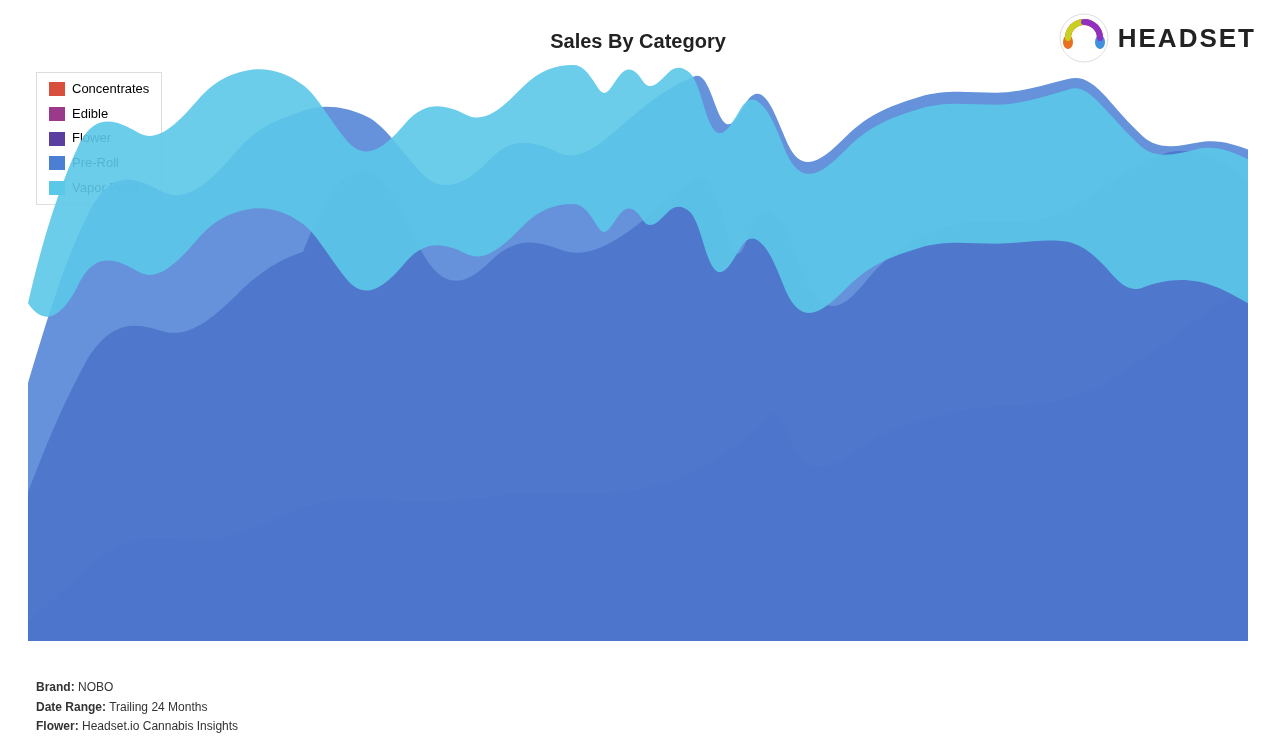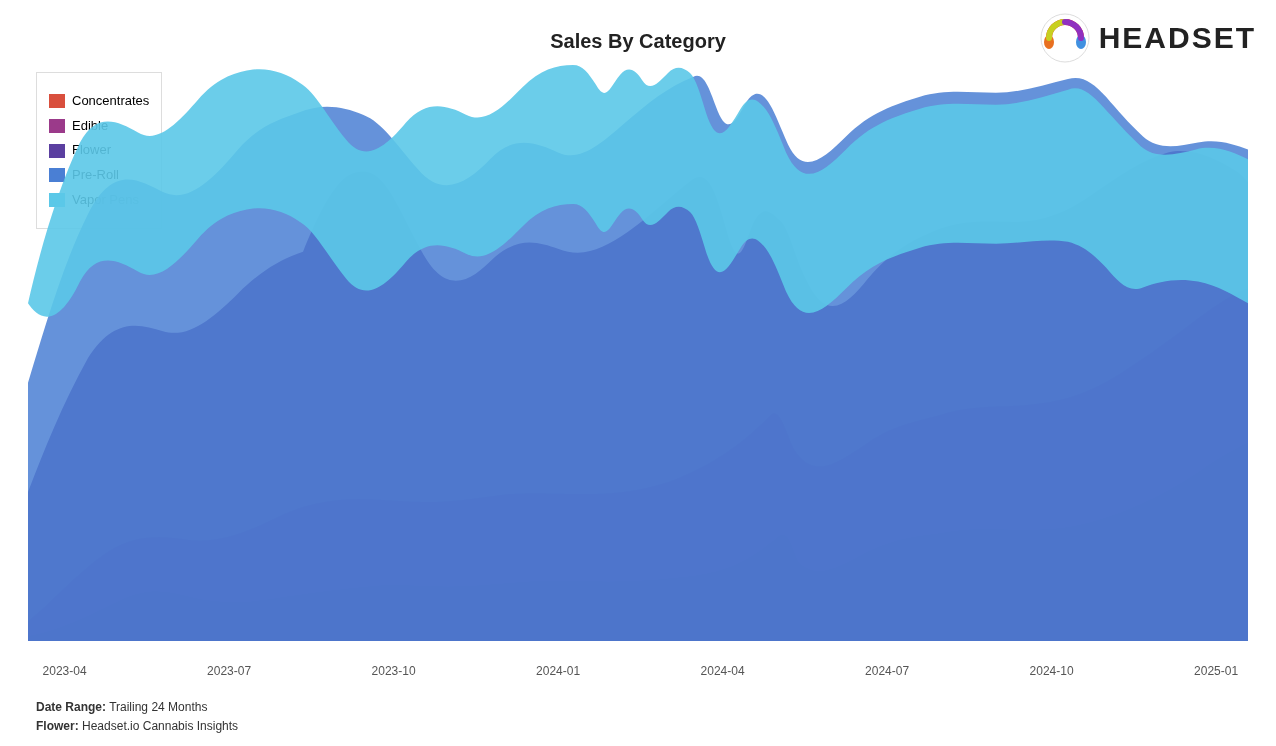--- a/index.html
+++ b/index.html
@@ -36,34 +36,34 @@
       align-items: center;
       gap: 8px;
     }
 
     .headset-logo-icon {
       width: 52px;
       height: 52px;
     }
 
     .headset-logo-text {
-      font-size: 30px;
+      font-size: 26px;
       font-weight: 900;
       color: #222;
       letter-spacing: 2px;
       font-family: Arial, sans-serif;
     }
 
     .legend {
       position: absolute;
       top: 72px;
       left: 36px;
       background: rgba(255,255,255,0.95);
       border: 1px solid #ddd;
-      padding: 16px 12px;
+      padding: 4px 12px;
       font-size: 13px;
       line-height: 1.9;
     }
 
     .legend-item {
       display: flex;
       align-items: center;
       gap: 7px;
     }
 
@@ -310,32 +310,26 @@
            C298,190 288,168 272,158
            C258,148 240,142 222,145
            C205,148 188,154 170,175
            C150,198 130,220 110,208
            C88,195 68,188 52,218
            C28,268 10,255 0,240 Z" fill="#5bc8e8" opacity="0.9"></path>
 
     </svg>
   </div>
 
-  <div class="x-axis-labels">
-    <span style="transform:translateX(-50%); margin-left:3%">2023-04</span>
-    <span style="transform:translateX(-50%)">2023-07</span>
-    <span style="transform:translateX(-50%)">2023-10</span>
-    <span style="transform:translateX(-50%)">2024-01</span>
-    <span style="transform:translateX(-50%)">2024-04</span>
-    <span style="transform:translateX(-50%)">2024-07</span>
-    <span style="transform:translateX(-50%)">2024-10</span>
-    <span style="transform:translateX(-50%); margin-right:-1%">2025-01</span>
-  </div>
 
   <div class="footer-info">
+    <div>
+      <span class="label">Brand:</span>
+      <span>NOBO</span>
+    </div>
     <div>
       <span class="label">Date Range:</span>
       <span>Trailing 24 Months</span>
     </div>
     <div>
       <span class="label">Flower:</span>
       <span>Headset.io Cannabis Insights</span>
     </div>
   </div>
 

